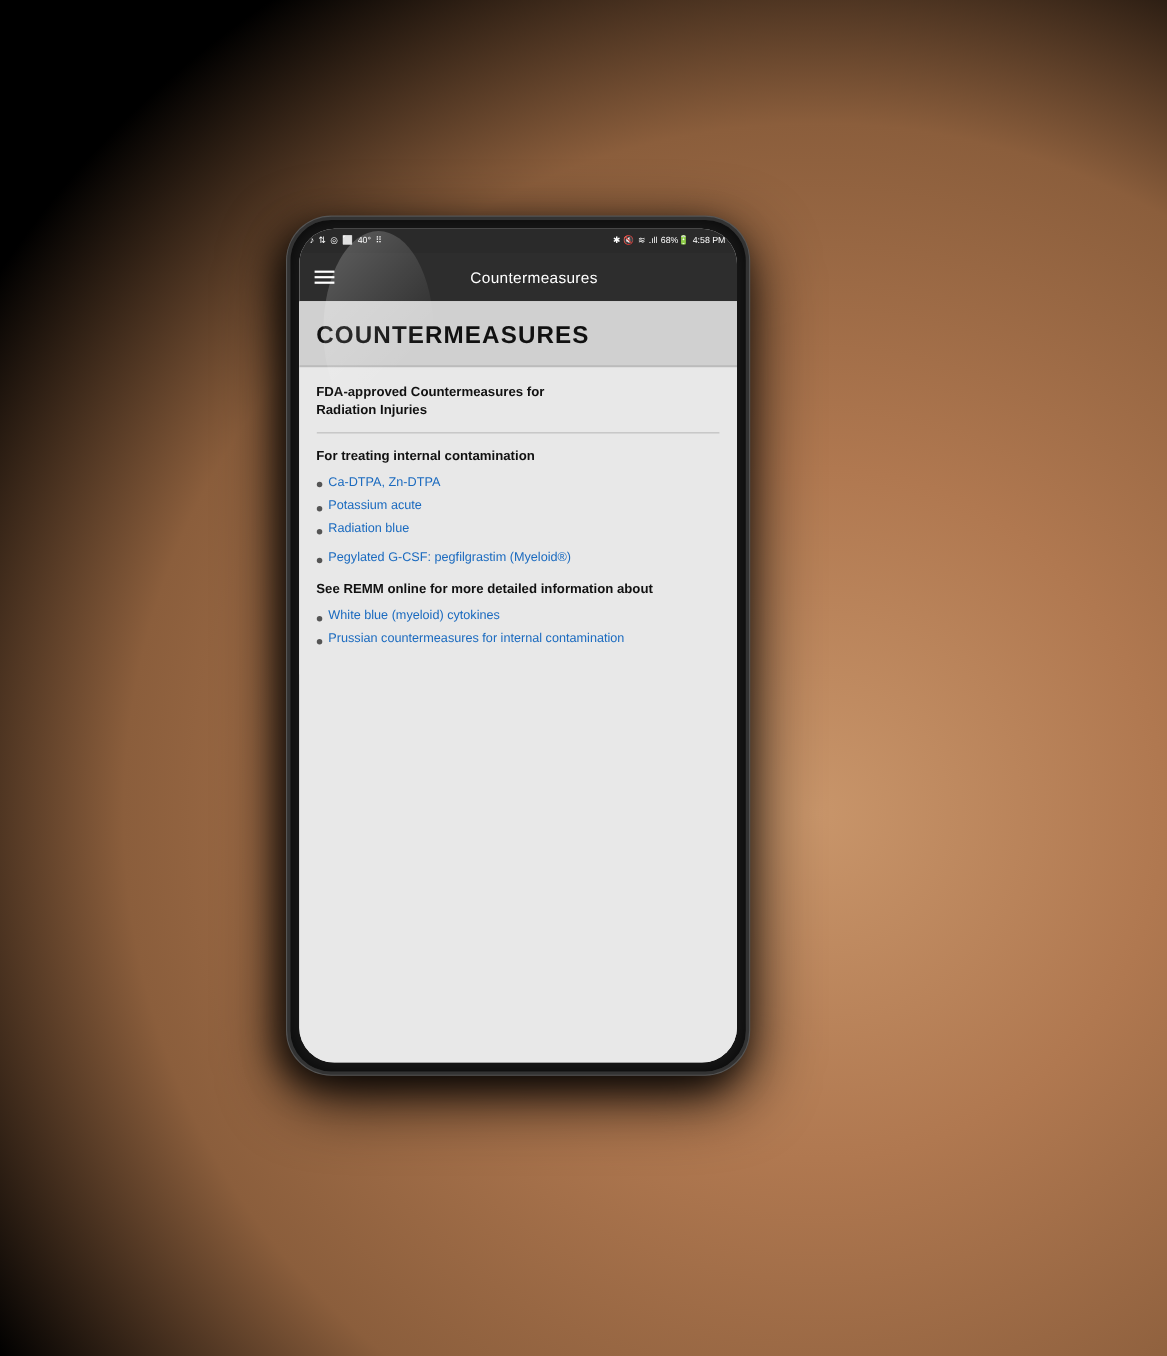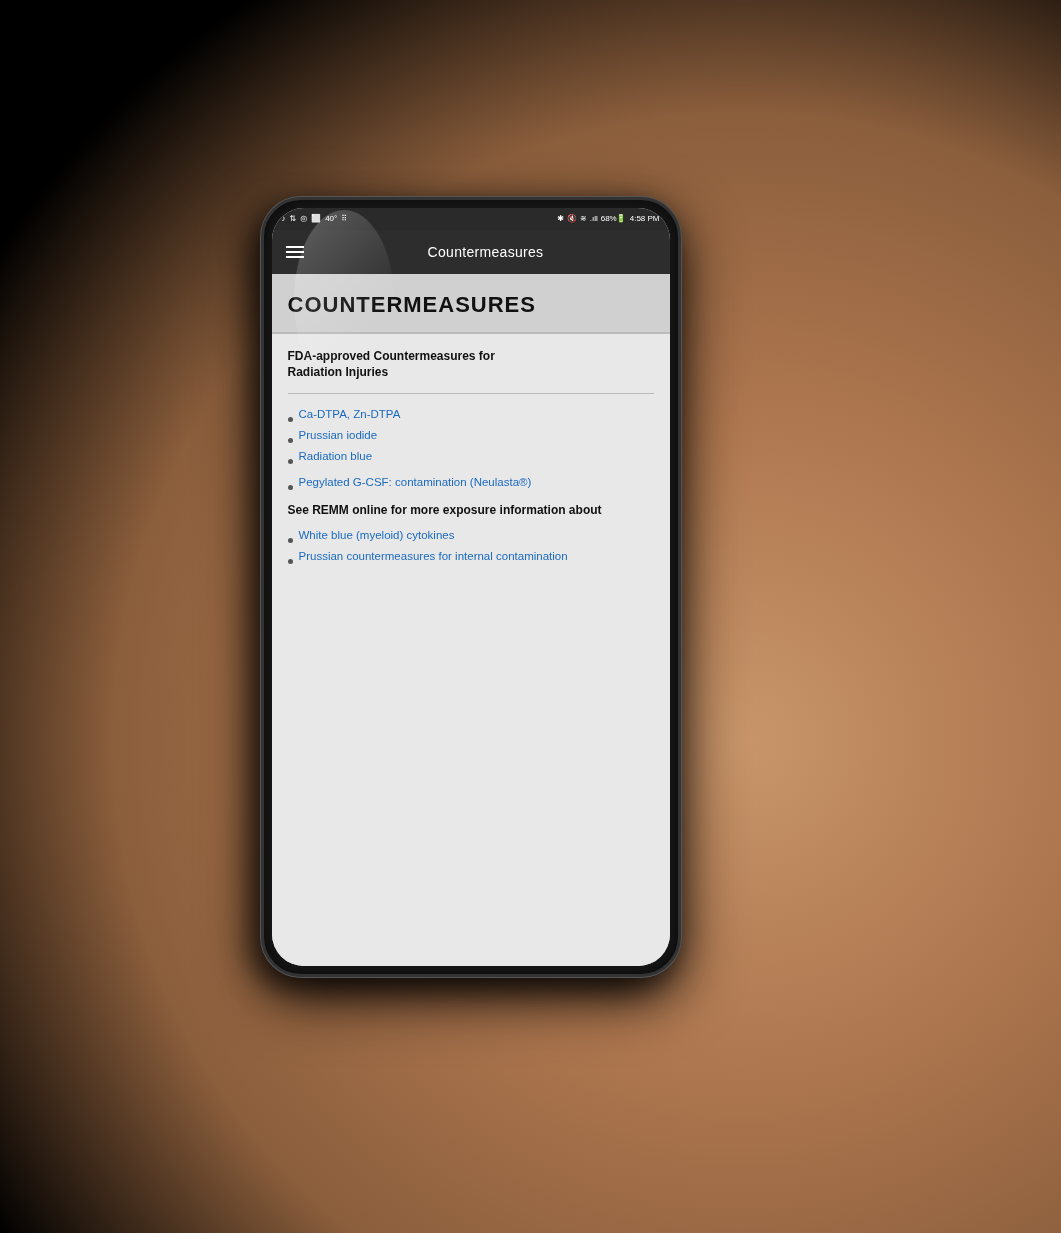--- a/index.html
+++ b/index.html
@@ -174,21 +174,21 @@
       line-height: 1.4;
     }
 
     .bullet-list {
       list-style: none;
       margin-bottom: 10px;
     }
 
     .bullet-list li {
       display: flex;
-      align-items: flex-end;
+      align-items: center;
       gap: 6px;
       margin-bottom: 5px;
       font-size: 11.5px;
       line-height: 1.4;
     }
 
     .bullet-dot {
       width: 5px;
       height: 5px;
       background: #555;
@@ -256,45 +256,48 @@
       </div>
 
       <div class="main-content">
 
         <p class="section-heading">
           FDA-approved Countermeasures for<br>Radiation Injuries
         </p>
 
         <div class="divider"></div>
 
+        <p class="sub-heading">
+          For treating internal contamination
+        </p>
         <ul class="bullet-list">
           <li>
             <span class="bullet-dot"></span>
             <a class="link-text">Ca-DTPA, Zn-DTPA</a>
           </li>
           <li>
             <span class="bullet-dot"></span>
-            <a class="link-text">Prussian iodide</a>
+            <a class="link-text">Potassium acute</a>
           </li>
           <li>
             <span class="bullet-dot"></span>
             <a class="link-text">Radiation blue</a>
           </li>
         </ul>
 
         <ul class="bullet-list">
           <li>
             <span class="bullet-dot"></span>
-            <a class="link-text">Pegylated G-CSF: contamination (Neulasta®)</a>
+            <a class="link-text">Pegylated G-CSF: pegfilgrastim (Myeloid®)</a>
           </li>
         </ul>
 
         <div class="see-remm-section">
           <p class="sub-heading">
-            See REMM online for more exposure information about
+            See REMM online for more detailed information about
           </p>
           <ul class="bullet-list">
             <li>
               <span class="bullet-dot"></span>
               <a class="link-text">White blue (myeloid) cytokines</a>
             </li>
             <li>
               <span class="bullet-dot"></span>
               <a class="link-text">Prussian countermeasures for internal contamination</a>
             </li>

